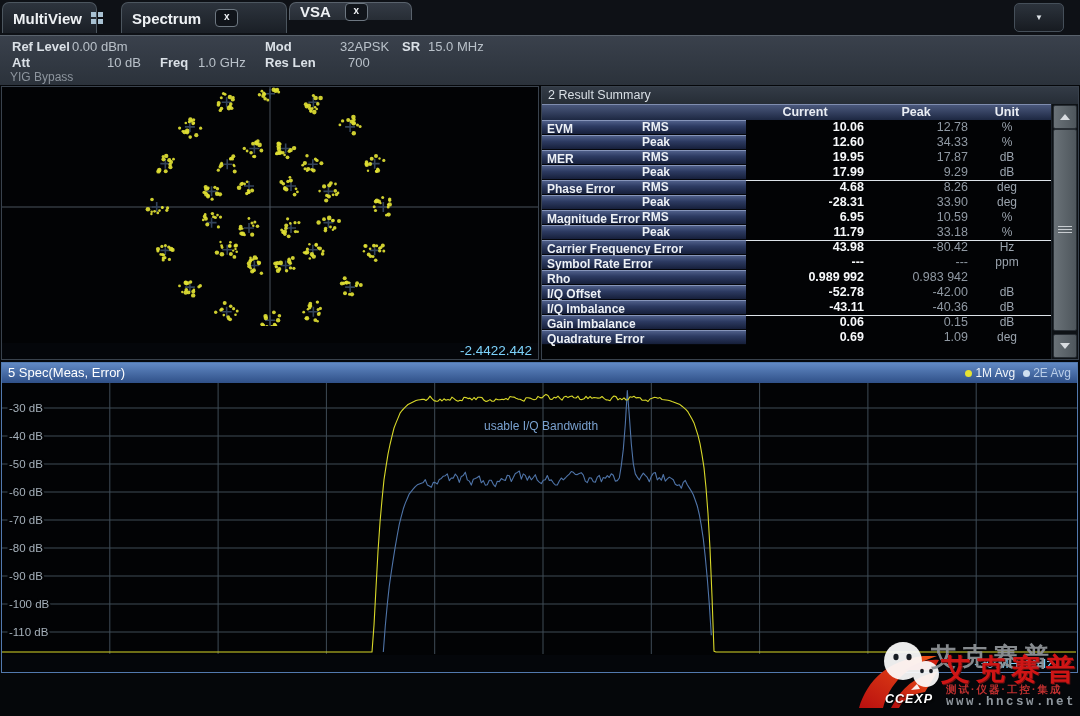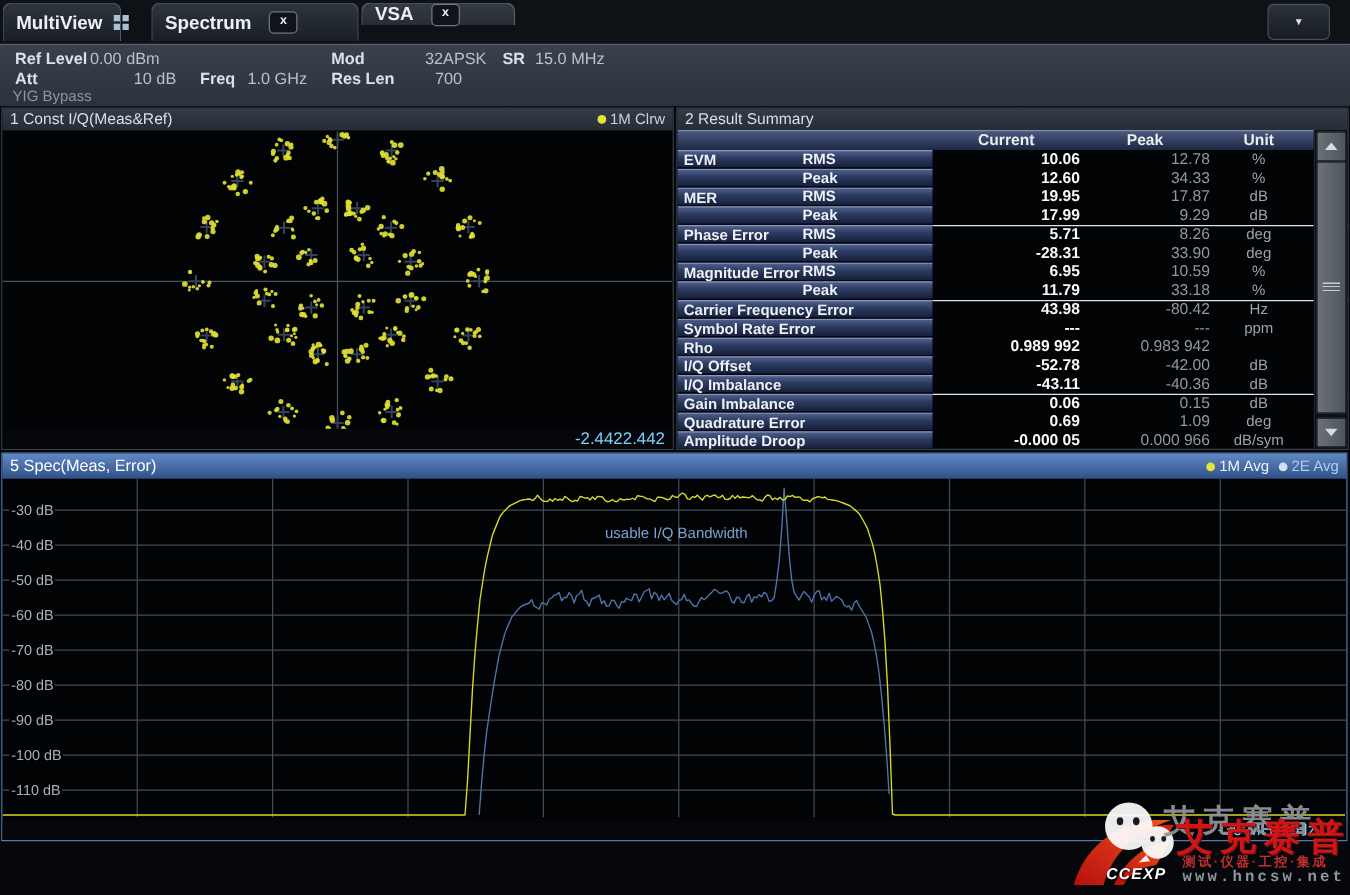--- a/index.html
+++ b/index.html
@@ -123,28 +123,20 @@
     <span class="lbl" style="left:12px;top:19px;">Att</span>
     <span class="val" style="left:107px;top:19px;">10 dB</span>
     <span class="lbl" style="left:160px;top:19px;">Freq</span>
     <span class="val" style="left:198px;top:19px;">1.0 GHz</span>
     <span class="lbl" style="left:265px;top:19px;">Res Len</span>
     <span class="val" style="left:348px;top:19px;">700</span>
     <span class="val dim" style="left:10px;top:34px;">YIG Bypass</span>
   </div>
 
   <div class="panel" style="left:1px;top:86px;width:538px;height:274px;">
-    <div class="ptitle">
-      <span>1 Const I/Q(Meas&amp;Ref)</span>
-      <span class="spacer"></span>
-      <span class="legend">
-        <span class="ldot" id="const-dot" style="background: rgb(230, 227, 50);"></span>
-        <span>1M Clrw</span>
-      </span>
-    </div>
     <svg id="const-svg" width="536" height="239" viewBox="0 0 536 239">
         <rect x="0" y="0" width="536" height="239" fill="#020305"></rect>
         <line x1="0" y1="120" x2="536" y2="120" stroke="#49525c" stroke-width="1"></line>
         <line x1="268" y1="0" x2="268" y2="239" stroke="#49525c" stroke-width="1"></line>
         <path d="M284.00107140124044,98.99892859875953 H294.00107140124044 M289.00107140124044,93.99892859875953 V103.99892859875953" stroke="#33435a" stroke-width="1.6" fill="none"></path>
         <circle cx="292.6" cy="107.6" r="1.9" fill="#dfe034" opacity="0.92"></circle>
         <circle cx="282.7" cy="101.8" r="1.8" fill="#dfe034" opacity="0.92"></circle>
         <circle cx="281.3" cy="96.7" r="1.8" fill="#dfe034" opacity="0.92"></circle>
         <circle cx="285.9" cy="94.4" r="1.7" fill="#dfe034" opacity="0.92"></circle>
         <circle cx="284.4" cy="102.4" r="2.1" fill="#dfe034" opacity="0.92"></circle>
@@ -625,21 +617,21 @@
             <span class="runit">dB</span>
           </div>
           <div class="trow">
             <span class="rlabel"><span class="rname"></span><span class="rsub">Peak</span></span>
             <span class="rcur">17.99</span>
             <span class="rpeak">9.29</span>
             <span class="runit">dB</span>
           </div>
           <div class="trow sep">
             <span class="rlabel"><span class="rname">Phase Error</span><span class="rsub">RMS</span></span>
-            <span class="rcur">5.71</span>
+            <span class="rcur">4.68</span>
             <span class="rpeak">8.26</span>
             <span class="runit">deg</span>
           </div>
           <div class="trow">
             <span class="rlabel"><span class="rname"></span><span class="rsub">Peak</span></span>
             <span class="rcur">-28.31</span>
             <span class="rpeak">33.90</span>
             <span class="runit">deg</span>
           </div>
           <div class="trow">
@@ -688,26 +680,20 @@
             <span class="rlabel"><span class="rname">Gain Imbalance</span><span class="rsub"></span></span>
             <span class="rcur">0.06</span>
             <span class="rpeak">0.15</span>
             <span class="runit">dB</span>
           </div>
           <div class="trow">
             <span class="rlabel"><span class="rname">Quadrature Error</span><span class="rsub"></span></span>
             <span class="rcur">0.69</span>
             <span class="rpeak">1.09</span>
             <span class="runit">deg</span>
-          </div>
-          <div class="trow">
-            <span class="rlabel"><span class="rname">Amplitude Droop</span><span class="rsub"></span></span>
-            <span class="rcur">-0.000 05</span>
-            <span class="rpeak">0.000 966</span>
-            <span class="runit">dB/sym</span>
           </div>
         </div>
       <div class="sbar">
         <div class="sbtn up">
             <span class="arrow up"></span>
           </div>
         <div class="sthumb">
             <span class="grip"></span>
           </div>
         <div class="sbtn down">

